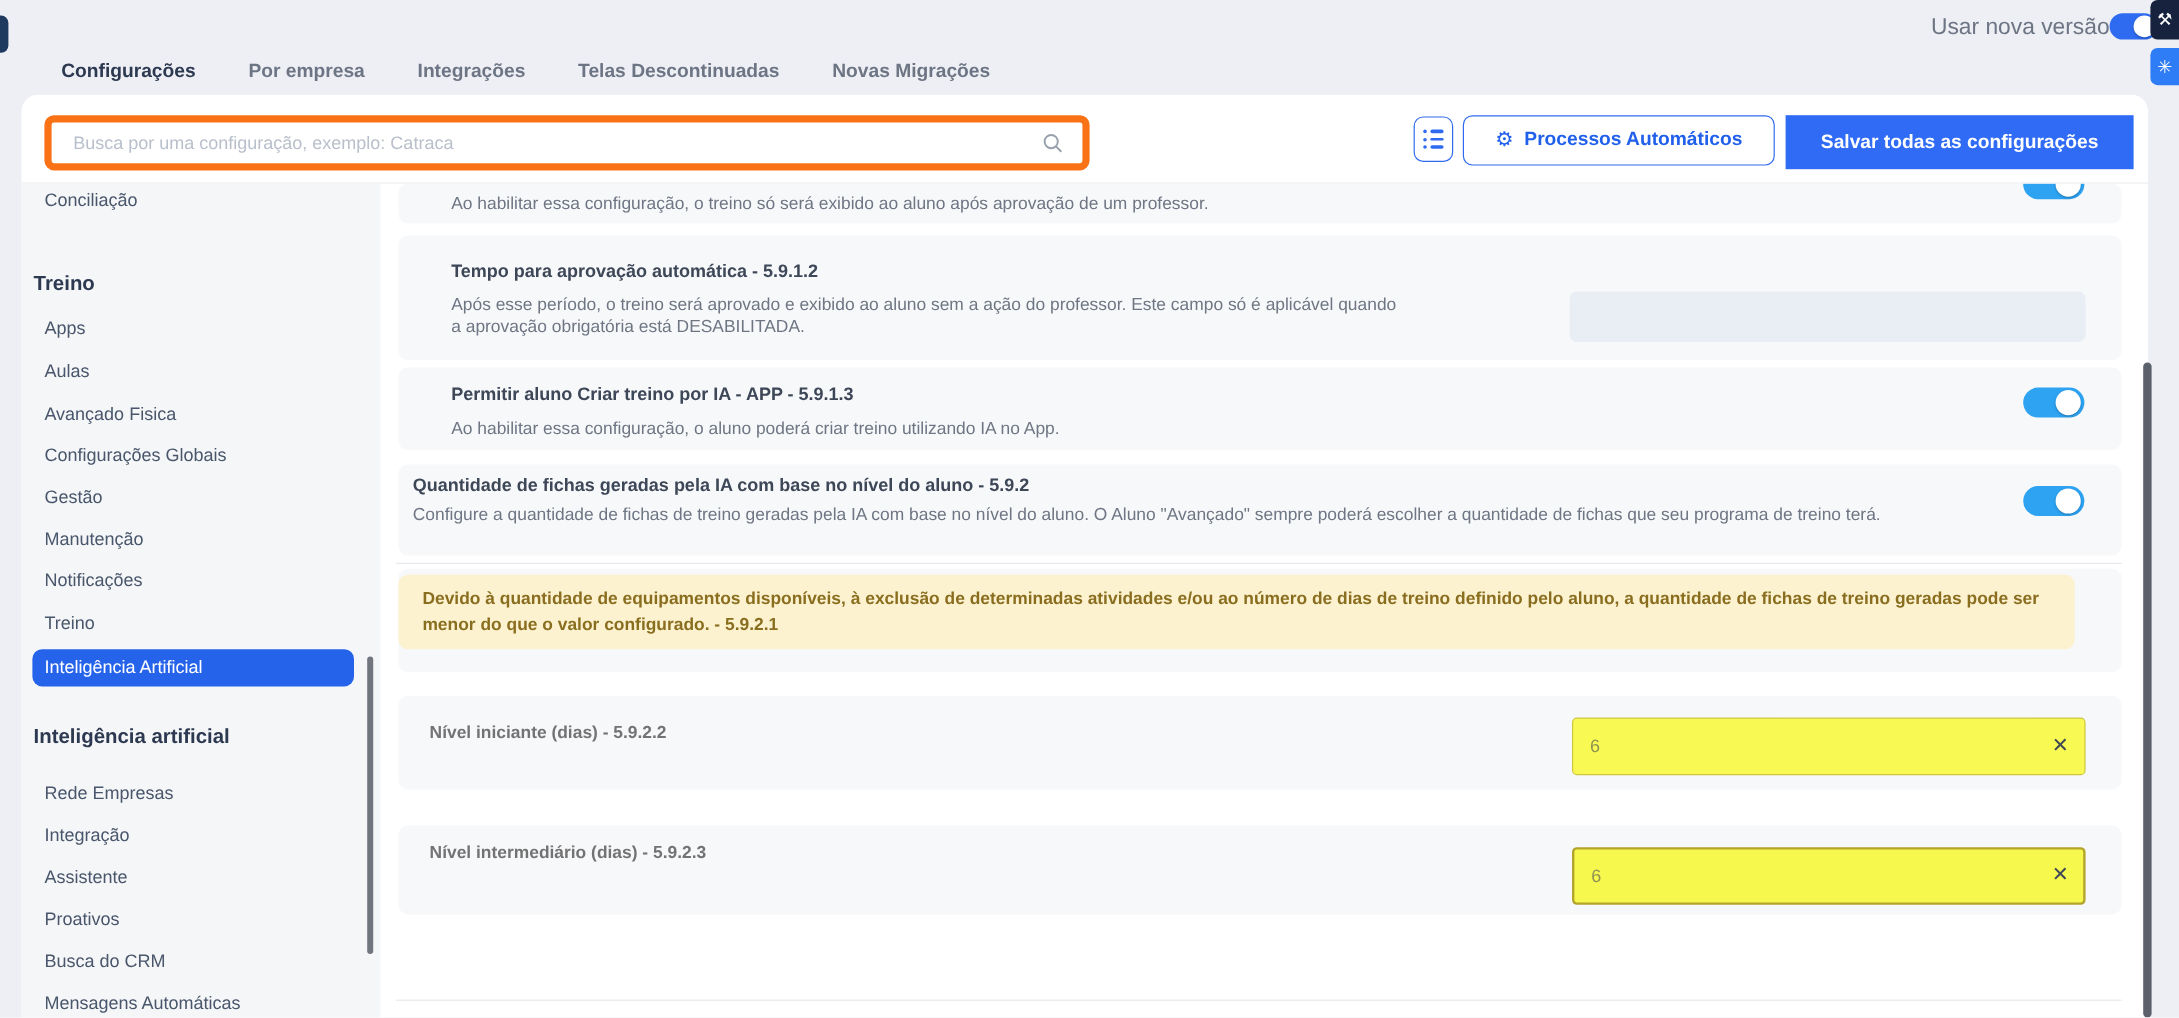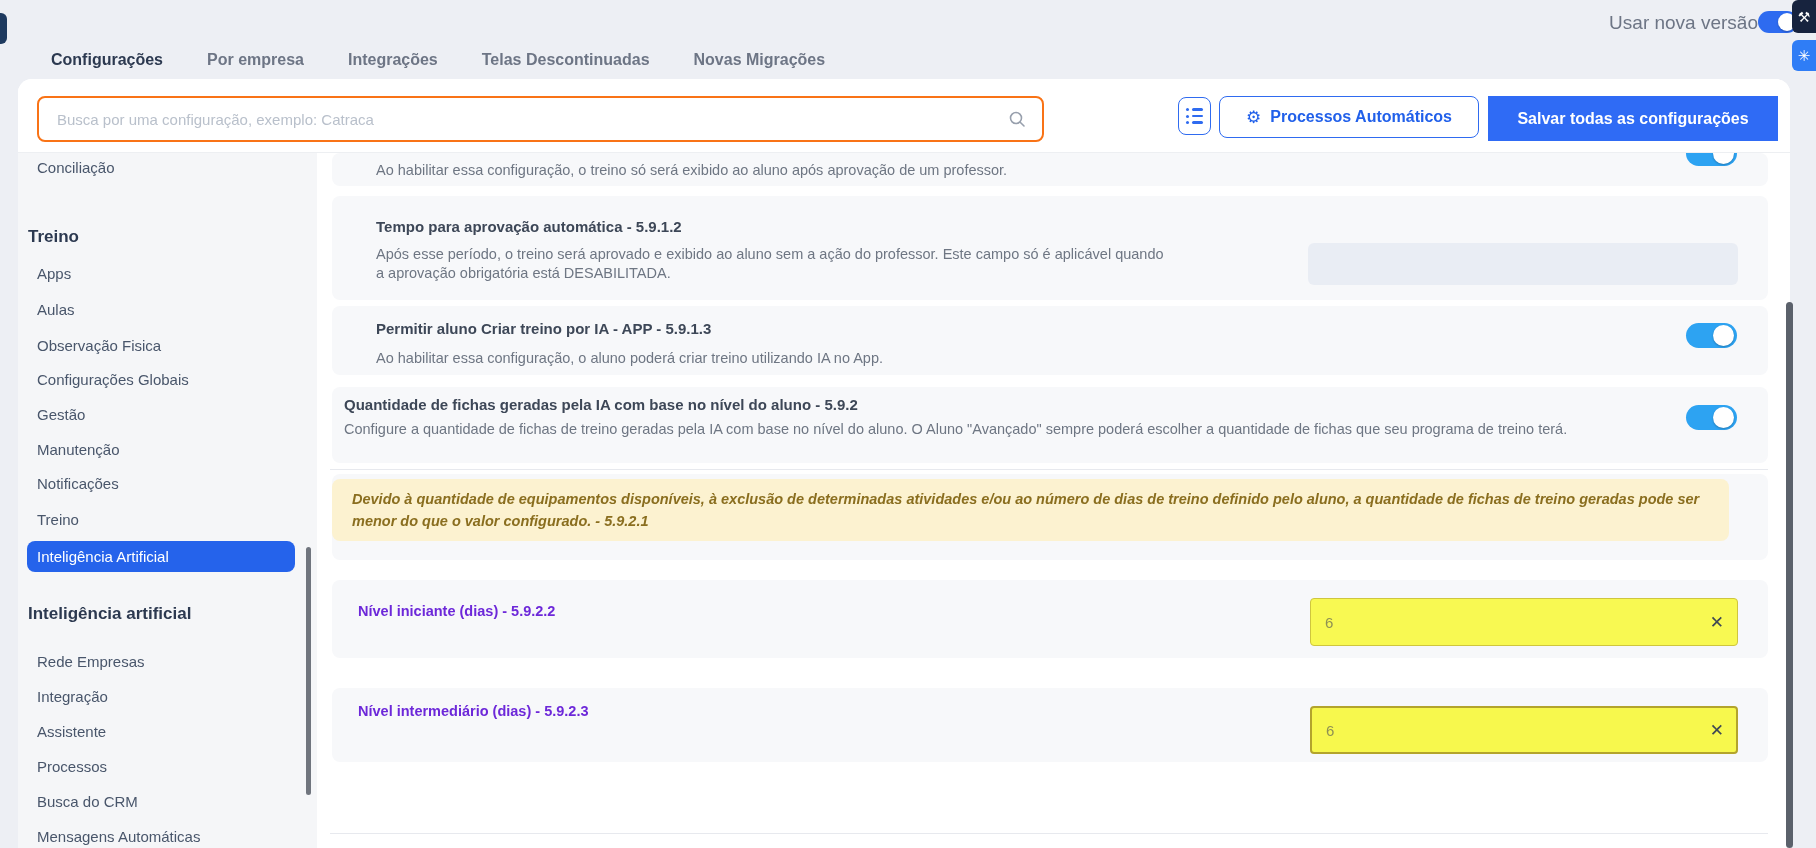--- a/index.html
+++ b/index.html
@@ -28,22 +28,22 @@
   .ext-1 { top:0; background:#17233e; }
   .ext-2 { top:40px; height:31px; background:#2f7df6; font-size:15px; }
   .page-scrollbar { position:absolute; left:1786px; top:302px; width:7px; height:546px;
     background:#5b616b; border-radius:4px; z-index:30; }
 
   
   .panel { position:absolute; left:18px; top:79px; width:1772px; height:769px;
     background:#fff; border-radius:14px 14px 0 0; overflow:hidden; }
   .toolbar { position:absolute; left:0; top:0; width:100%; height:74px; background:#fff;
     z-index:5; border-bottom:1px solid #edeff2; }
-  .search-box { position:absolute; left:19px; top:17px; width:1007px; height:46px;
-    border:2px solid #f97316; border-radius:8px; background:#fff; display:flex; align-items:center; }
+  .search-box { position:absolute; left:19px; top:17px; width:871px; height:46px;
+    border:6px solid #f97316; border-radius:8px; background:#fff; display:flex; align-items:center; }
   .search-box input { flex:1; border:none; outline:none; background:transparent;
     font-family:inherit; font-size:15px; color:#49566b; padding:0 14px 0 18px; }
   .search-box input::placeholder { color:#b9c0cb; }
   .search-ico { width:18px; height:18px; margin-right:16px; flex:0 0 auto; }
   .icon-btn { position:absolute; left:1160px; top:18px; width:33px; height:38px;
     border:1.5px solid #2f6bf0; border-radius:8px; background:#fff;
     display:flex; align-items:center; justify-content:center; cursor:pointer; }
   .list-glyph { display:flex; flex-direction:column; gap:3.5px; }
   .list-glyph span { display:flex; align-items:center; gap:3px; }
   .list-glyph i { width:3px; height:3px; border-radius:50%; background:#2f6bf0; }
@@ -68,22 +68,22 @@
   
   .content { position:absolute; left:299px; top:74px; right:0; bottom:0; background:#fff; z-index:1; }
   .card { position:absolute; left:15px; width:1436px; background:#f7f8fa; border-radius:8px; }
   .row-title { position:absolute; font-size:15px; font-weight:700; color:#3d4757; white-space:nowrap; }
   .row-desc { position:absolute; font-size:14.5px; color:#6e7683; line-height:18.5px; }
   .divider { position:absolute; left:13px; width:1438px; height:1px; background:#e7e9ee; }
   .toggle { position:absolute; left:1354px; }
   .gray-input { position:absolute; left:976px; top:47px; width:430px; height:42px;
     background:#e9edf4; border:none; border-radius:6px; }
   .warn-box { position:absolute; left:0; top:5px; width:1397px; height:62px; border-radius:8px;
-    background:#fcf2d0; color:#8a6e1f; font-size:14.5px; font-weight:700; line-height:22px; padding:9px 20px;font-style:italic; }
-  .field-label { position:absolute; left:26px; font-size:14.5px; font-weight:700; color:#6d28d9; white-space:nowrap; }
+    background:#fcf2d0; color:#8a6e1f; font-size:14.5px; font-weight:700; line-height:22px; padding:9px 20px; }
+  .field-label { position:absolute; left:26px; font-size:14.5px; font-weight:700; color:#737373; white-space:nowrap; }
   .yellow-wrap { position:absolute; left:978px; top:18px; width:428px; height:48px; }
   .yellow-input { width:100%; height:100%; background:#f8f952; border:1px solid #cfc63e; border-radius:4px;
     font-family:inherit; font-size:15px; color:#8f9153; padding:0 44px 0 14px; outline:none; }
   .yellow-input.focused { background:#f7f84d; border:2px solid #b3a42c; }
   .clear-x { position:absolute; right:14px; top:50%; transform:translateY(-50%);
     font-size:17px; color:#3f4854; cursor:pointer; line-height:1; font-family:"DejaVu Sans",sans-serif; }
   .info-box { position:absolute; left:0; top:3px; width:1435px; height:39px; border-radius:8px;
     background:#d6e5fb; color:#33415c; font-size:14.5px; font-weight:700; line-height:39px; padding-left:18px; white-space:nowrap; overflow:hidden; }
 </style>
 </head>
@@ -108,32 +108,32 @@
 <div class="ext-icon ext-2">✳</div>
 <div class="page-scrollbar"></div>
 
 <div class="panel">
 
   <aside class="sidebar">
     <span class="sb-item" style="top:4px">Conciliação</span>
     <span class="sb-header" style="top:72px">Treino</span>
     <span class="sb-item" style="top:110px">Apps</span>
     <span class="sb-item" style="top:146px">Aulas</span>
-    <span class="sb-item" style="top:182px">Observação Fisica</span>
+    <span class="sb-item" style="top:182px">Avançado Fisica</span>
     <span class="sb-item" style="top:216px">Configurações Globais</span>
     <span class="sb-item" style="top:251px">Gestão</span>
     <span class="sb-item" style="top:286px">Manutenção</span>
     <span class="sb-item" style="top:320px">Notificações</span>
     <span class="sb-item" style="top:356px">Treino</span>
     <div class="sb-selected" style="top:388px">Inteligência Artificial</div>
     <span class="sb-header" style="top:449px">Inteligência artificial</span>
     <span class="sb-item" style="top:498px">Rede Empresas</span>
     <span class="sb-item" style="top:533px">Integração</span>
     <span class="sb-item" style="top:568px">Assistente</span>
-    <span class="sb-item" style="top:603px">Processos</span>
+    <span class="sb-item" style="top:603px">Proativos</span>
     <span class="sb-item" style="top:638px">Busca do CRM</span>
     <span class="sb-item" style="top:673px">Mensagens Automáticas</span>
     <div class="sb-scroll"></div>
   </aside>
 
   <section class="content">
 
     <div class="card" style="top:0; height:33px; overflow:visible;text-align:center;">
       <span class="row-desc" style="left:44px; top:8px;">Ao habilitar essa configuração, o treino só será exibido ao aluno após aprovação de um professor.</span>
       <div class="switch toggle" style="top:-12px;">

